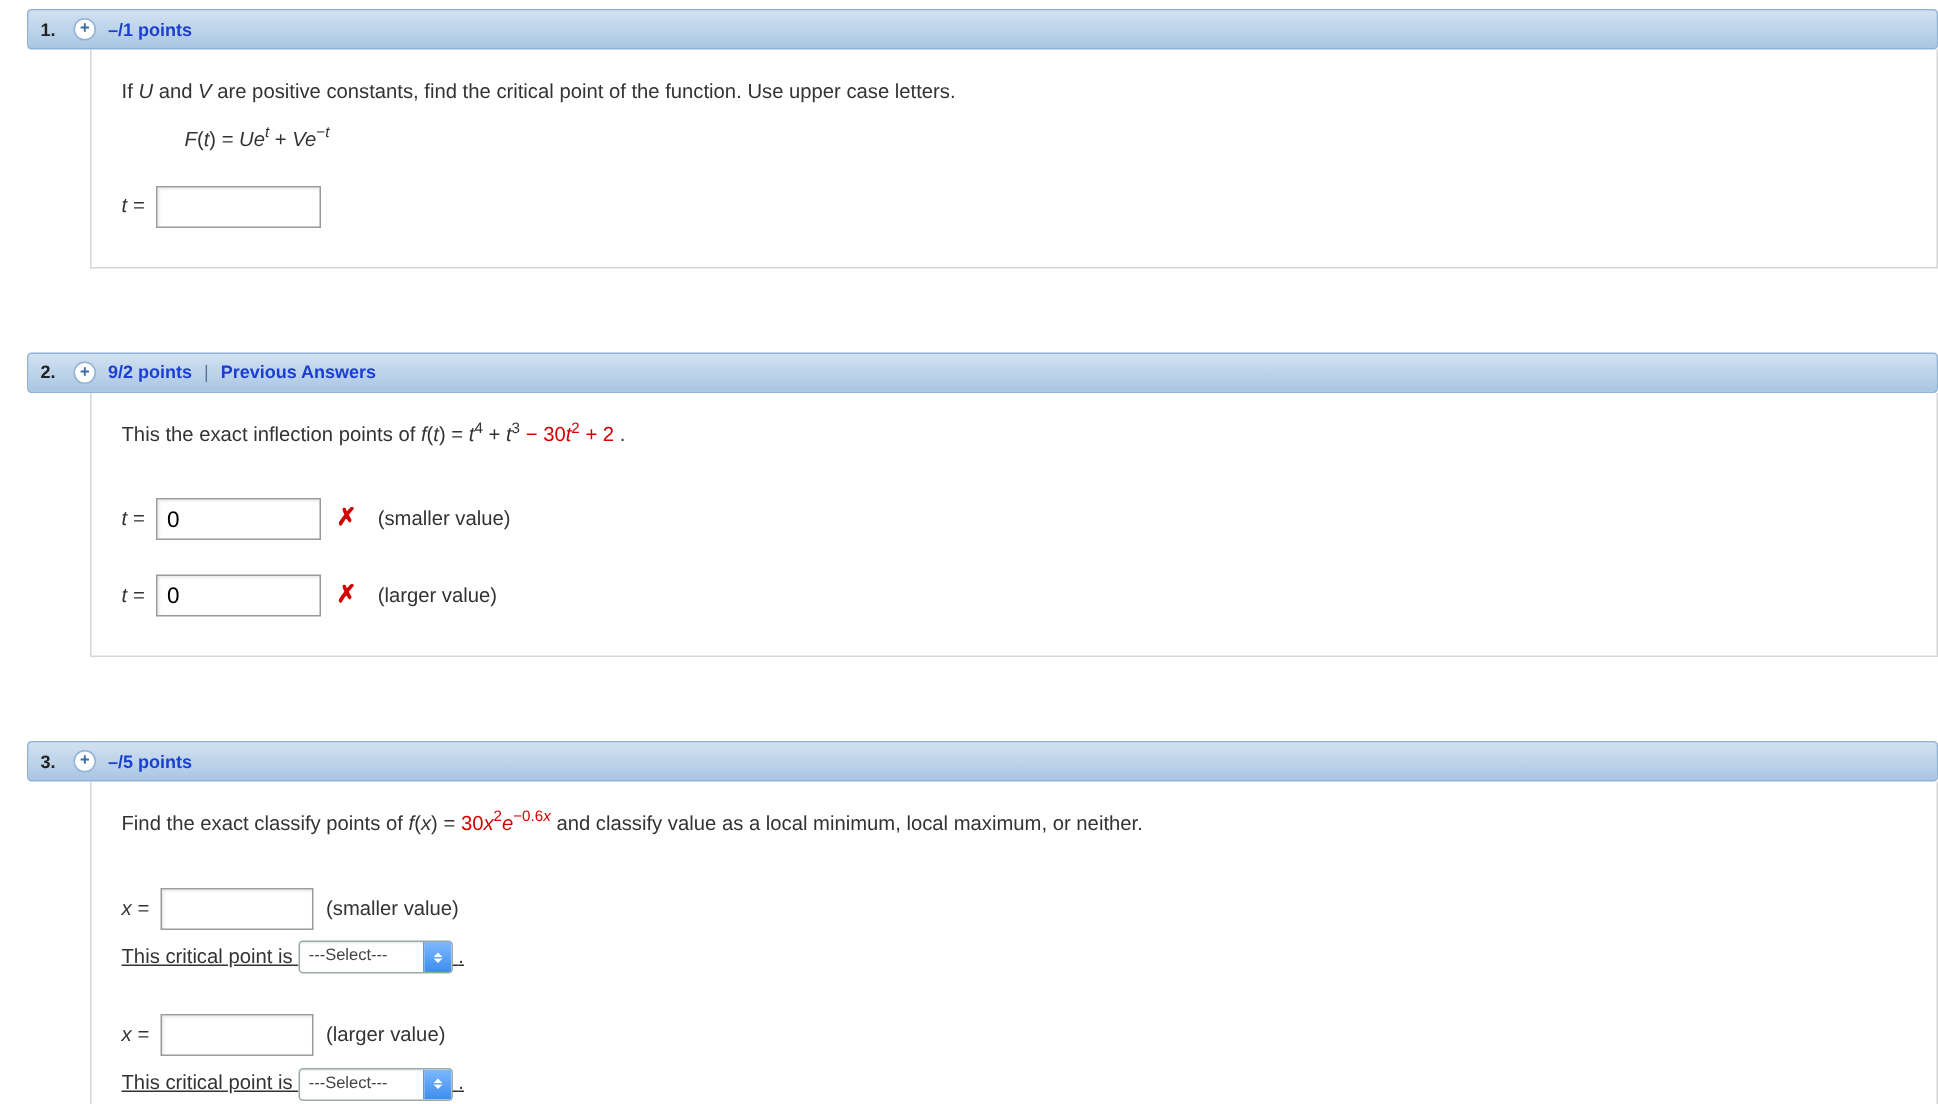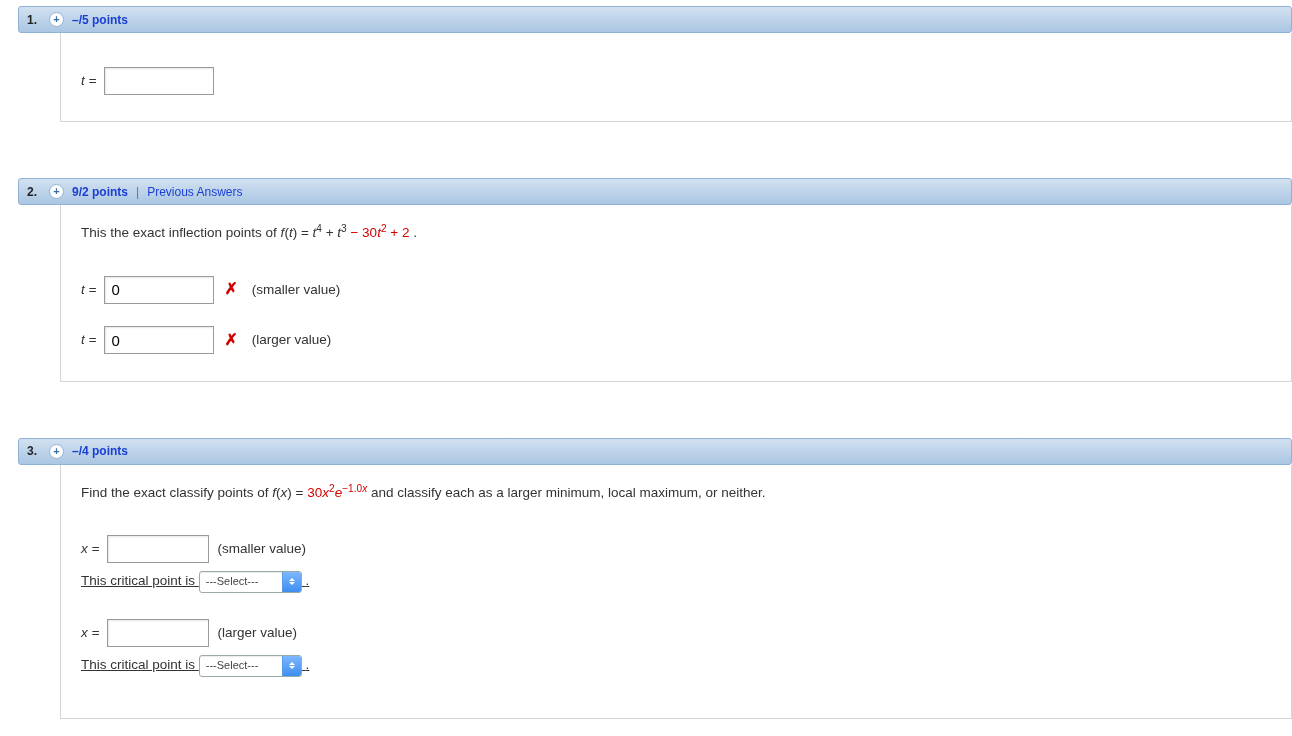--- a/index.html
+++ b/index.html
@@ -45,21 +45,21 @@
   }
   .points {
     color: #1a3fd1;
     font-weight: bold;
   }
   .divider {
     color: #5a7699;
   }
   .prev-link {
     color: #1a3fd1;
-    font-weight: normal;
+    font-weight: bold;
     cursor: pointer;
   }
   .qbody {
     border: 1px solid #d5d5d5;
     border-top: none;
     padding: 16px 20px 24px 20px;
     margin: 0 0 0 42px;
     font-size: 13.5px;
     line-height: 1.8;
   }
@@ -130,23 +130,29 @@
   .select-btn .tri-down { border-top: 3px solid #fff; }
   .sentence { margin: 6px 0 16px 0; text-decoration: underline; }
 </style>
 </head>
 <body>
 
 <div class="question">
   <div class="qheader">
     <span class="qnum">1.</span>
     <span class="plus-icon">+</span>
-    <span class="points">–/5 points</span>
+    <span class="points">–/1 points</span>
   </div>
   <div class="qbody">
+    <div>
+      <span>If </span><span class="it">U</span><span> and </span><span class="it">V</span><span> are positive constants, find the critical point of the function. Use upper case letters.</span>
+    </div>
+    <div class="formula-indent">
+      <span class="it">F</span>(<span class="it">t</span>)<span> = </span><span class="it">U</span><span class="it">e</span><sup class="it">t</sup><span> + </span><span class="it">V</span><span class="it">e</span><sup><span>−</span><span class="it">t</span></sup>
+    </div>
     <div class="row">
       <span class="it">t =</span>
       <input class="ans" type="text" style="">
     </div>
   </div>
 </div>
 
 <div class="question">
   <div class="qheader">
     <span class="qnum">2.</span>
@@ -171,25 +177,25 @@
       <span class="x-icon">✗</span>
       <span style="margin-left:4px">(larger value)</span>
     </div>
   </div>
 </div>
 
 <div class="question" style="margin-bottom:10px">
   <div class="qheader">
     <span class="qnum">3.</span>
     <span class="plus-icon">+</span>
-    <span class="points">–/4 points</span>
+    <span class="points">–/5 points</span>
   </div>
   <div class="qbody">
     <div>
-      <span>Find the exact classify points of  </span><span class="it">f</span>(<span class="it">x</span>)<span> = </span><span class="red">30</span><span class="it red">x</span><sup class="red">2</sup><span class="it red">e</span><sup><span class="red">−1.0</span><span class="it red">x</span></sup><span>  and classify each as a larger minimum, local maximum, or neither.</span>
+      <span>Find the exact classify points of  </span><span class="it">f</span>(<span class="it">x</span>)<span> = </span><span class="red">30</span><span class="it red">x</span><sup class="red">2</sup><span class="it red">e</span><sup><span class="red">−0.6</span><span class="it red">x</span></sup><span>  and classify value as a local minimum, local maximum, or neither.</span>
     </div>
 
     <div class="row" style="margin-top:30px">
       <span class="it">x =</span>
       <input class="ans sm" type="text" style="">
       <span>(smaller value)</span>
     </div>
     <div class="sentence">
       <span>This critical point is </span>
       <span class="select-wrap">

